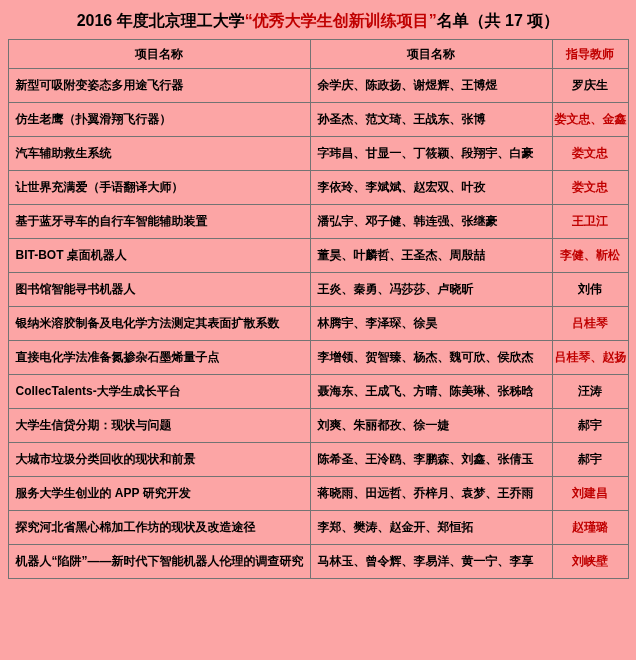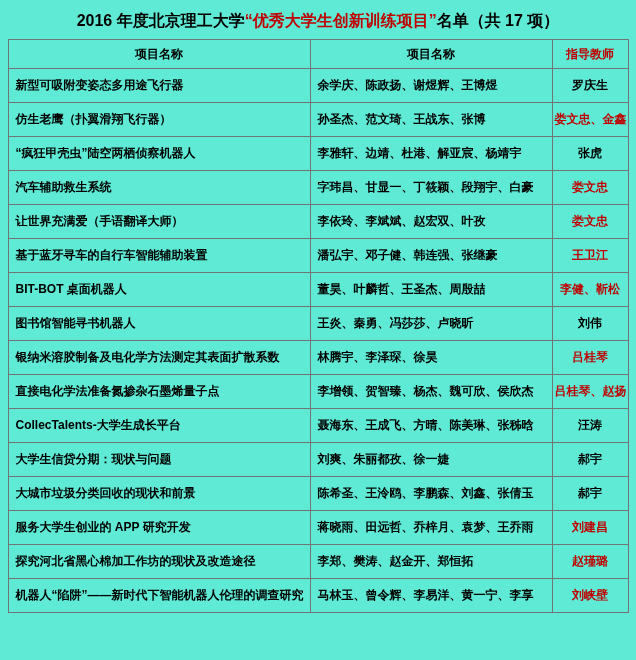--- a/index.html
+++ b/index.html
@@ -7,21 +7,21 @@
     padding: 0;
     background: #ffffff;
     width: 636px;
     height: 660px;
     font-family: "Liberation Sans", "DejaVu Sans", sans-serif;
     color: #000;
   }
   .page {
     width: 636px;
     height: 660px;
-    background: #5eead4;
+    background: #fca5a5;
     box-sizing: border-box;
     overflow: hidden;
   }
   .doc-title {
     text-align: center;
     font-weight: bold;
     font-size: 16px;
     padding-top: 11px;
     padding-bottom: 7px;
     white-space: nowrap;
@@ -76,25 +76,20 @@
     <tbody>
       <tr>
         <td class="project">新型可吸附变姿态多用途飞行器</td>
         <td class="members">余学庆、陈政扬、谢煜辉、王博煜</td>
         <td class="teacher">罗庆生</td>
       </tr>
       <tr>
         <td class="project">仿生老鹰（扑翼滑翔飞行器）</td>
         <td class="members">孙圣杰、范文琦、王战东、张博</td>
         <td class="teacher red">娄文忠、金鑫</td>
-      </tr>
-      <tr>
-        <td class="project">“疯狂甲壳虫”陆空两栖侦察机器人</td>
-        <td class="members">李雅轩、边靖、杜港、解亚宸、杨靖宇</td>
-        <td class="teacher">张虎</td>
       </tr>
       <tr>
         <td class="project">汽车辅助救生系统</td>
         <td class="members">字玮昌、甘显一、丁筱颖、段翔宇、白豪</td>
         <td class="teacher red">娄文忠</td>
       </tr>
       <tr>
         <td class="project">让世界充满爱（手语翻译大师）</td>
         <td class="members">李依玲、李斌斌、赵宏双、叶孜</td>
         <td class="teacher red">娄文忠</td>

